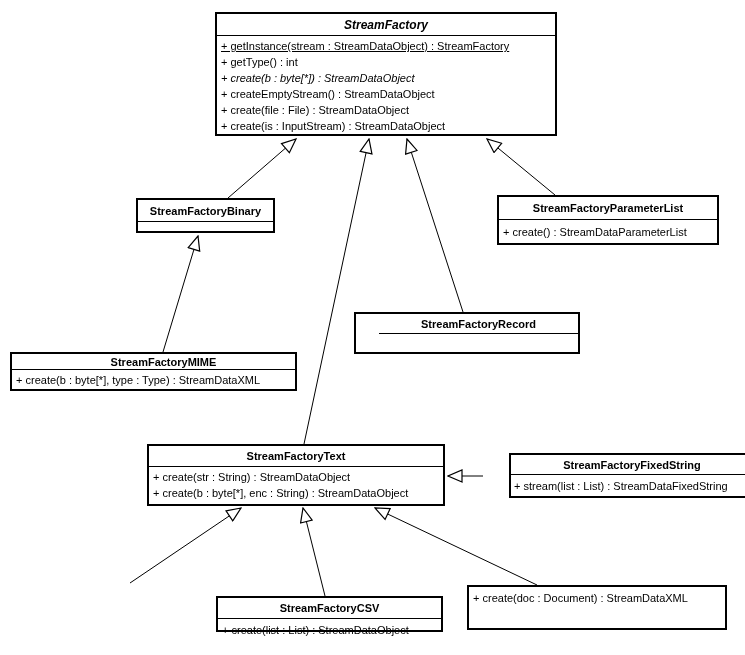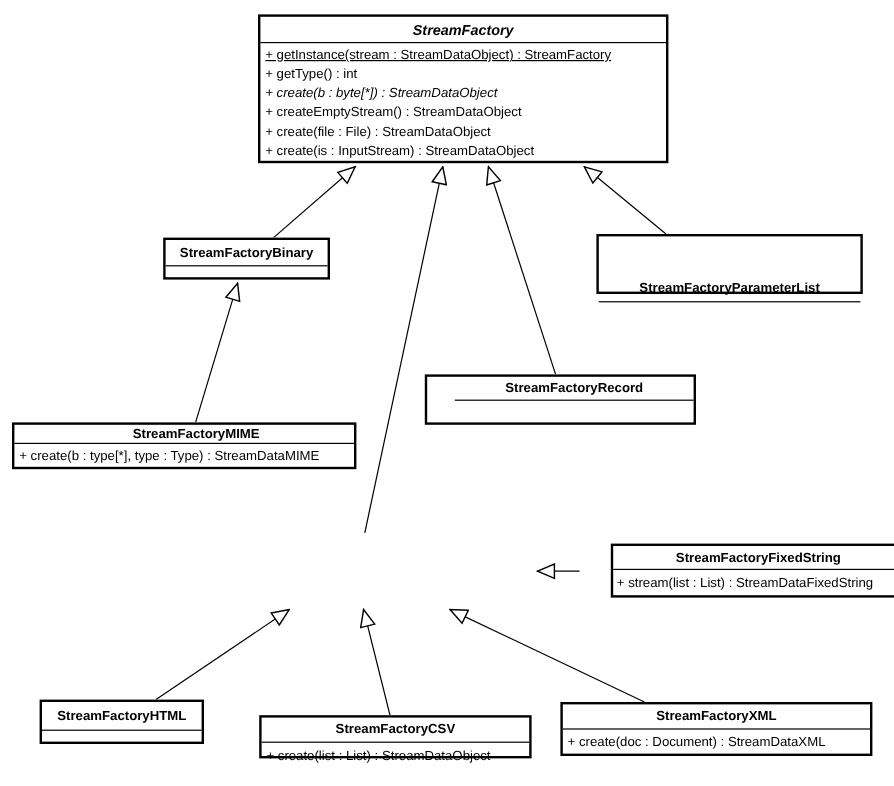--- a/index.html
+++ b/index.html
@@ -89,54 +89,59 @@
       <div class="uml-method">+ create(is : InputStream) : StreamDataObject</div>
     </div>
   </div>
 
   <div class="uml-class" style="left:136px; top:198px; width:139px; height:35px;">
     <div class="uml-title" style="height:22px;">StreamFactoryBinary</div>
     <div class="uml-methods" style="height:9px; padding:0;"></div>
   </div>
 
   <div class="uml-class" style="left:497px; top:195px; width:222px; height:50px;">
-    <div class="uml-title" style="height:23px;margin-top:32px;">StreamFactoryParameterList</div>
+    <div class="uml-title" style="height:23px;">StreamFactoryParameterList</div>
+    <div class="uml-methods" style="padding-top:4px;">
+      <div class="uml-method">+ create() : StreamDataParameterList</div>
+    </div>
   </div>
 
   <div class="uml-class" style="left:354px; top:312px; width:226px; height:42px;">
     <div class="uml-title" style="height:20px;margin-left:23px;">StreamFactoryRecord</div>
   </div>
 
   <div class="uml-class" style="left:10px; top:352px; width:287px; height:39px;">
     <div class="uml-title" style="height:16px;padding-left:20px;">StreamFactoryMIME</div>
     <div class="uml-methods" style="padding-top:2px;">
-      <div class="uml-method">+ create(b : type[*], type : Type) : StreamDataMIME</div>
+      <div class="uml-method">+ create(b : byte[*], type : Type) : StreamDataXML</div>
     </div>
   </div>
 
+  <div class="uml-class" style="left:147px; top:444px; width:298px; height:62px;">
+    <div class="uml-title" style="height:21px;">StreamFactoryText</div>
+    <div class="uml-methods" style="padding-top:2px;">
+      <div class="uml-method">+ create(str : String) : StreamDataObject</div>
+      <div class="uml-method">+ create(b : byte[*], enc : String) : StreamDataObject</div>
+    </div>
+  </div>
 
   <div class="uml-class" style="left:483px; top:453px; width:246px; height:45px;margin-left:26px;">
     <div class="uml-title" style="height:20px;">StreamFactoryFixedString</div>
     <div class="uml-methods" style="padding-top:3px; padding-left:3px; padding-right:2px;">
       <div class="uml-method">+ stream(list : List) : StreamDataFixedString</div>
     </div>
   </div>
 
-  <div class="uml-class" style="left:33px; top:583px; width:137px; height:37px;">
-    <div class="uml-title" style="height:24px;">StreamFactoryHTML</div>
-    <div class="uml-methods" style="height:9px; padding:0;"></div>
-  </div>
 
   <div class="uml-class" style="left:216px; top:596px; width:227px; height:36px;">
     <div class="uml-title" style="height:21px;">StreamFactoryCSV</div>
     <div class="uml-methods" style="padding-top:3px;">
       <div class="uml-method">+ create(list : List) : StreamDataObject</div>
     </div>
   </div>
 
   <div class="uml-class" style="left:467px; top:585px; width:260px; height:45px;">
-    <div class="uml-title" style="height:21px;">StreamFactoryXML</div>
     <div class="uml-methods" style="padding-top:3px;">
       <div class="uml-method">+ create(doc : Document) : StreamDataXML</div>
     </div>
   </div>
 
 </div>
 
 </body></html>

